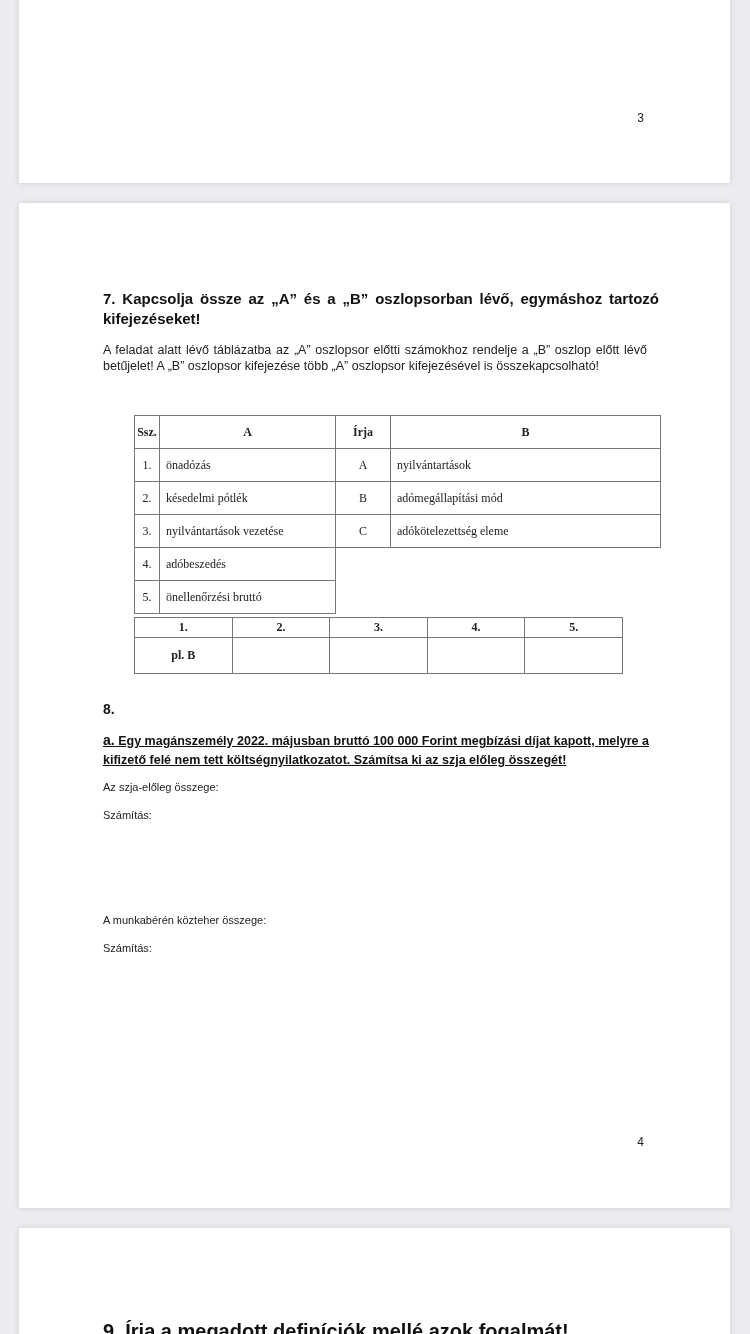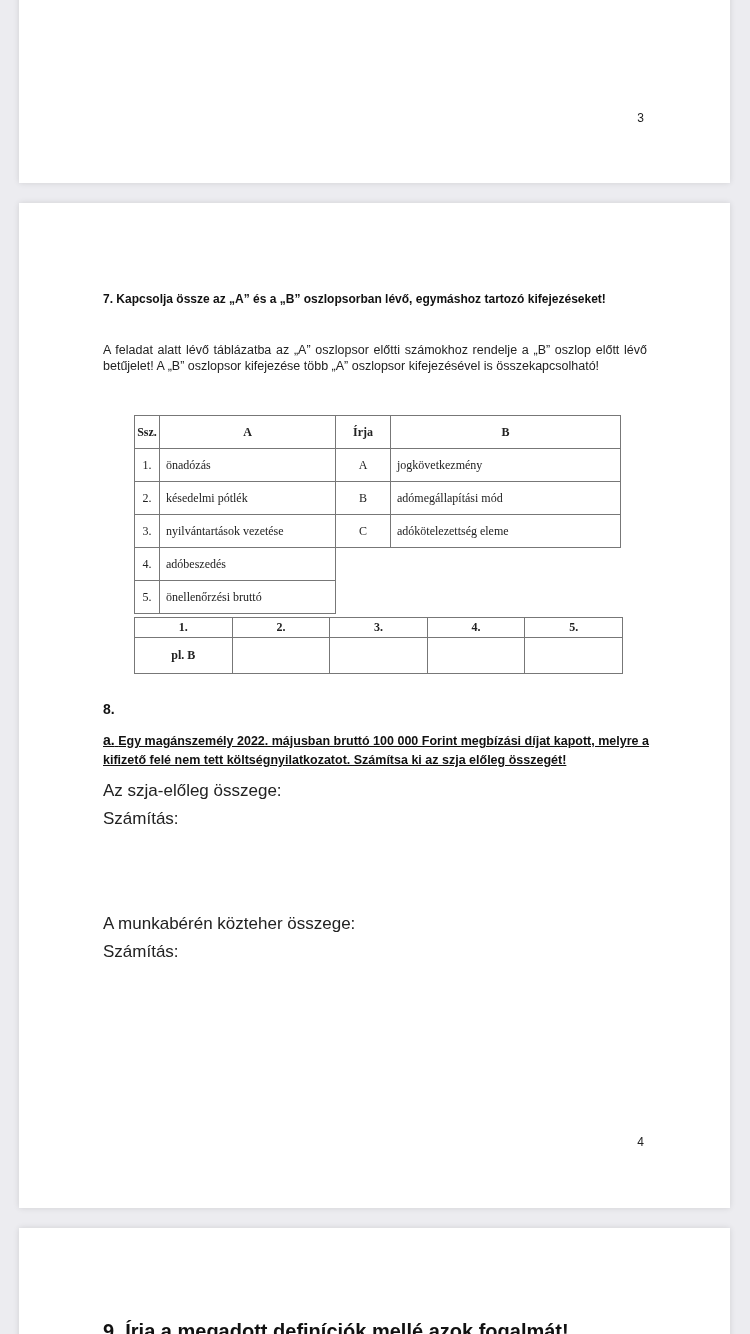--- a/index.html
+++ b/index.html
@@ -12,31 +12,31 @@
   .page {
     position:absolute; left:19px; width:711px; background:#fff;
     box-shadow:0 0 6px rgba(0,0,0,0.12);
   }
   #page1 { top:-20px; height:203px; }
   #page2 { top:203px; height:1005px; }
   #page3 { top:1228px; height:140px; }
   .pnum { position:absolute; font-size:12px; color:#222; }
   .q-title {
     position:absolute; left:84px; width:556px;
-    font-weight:bold; font-size:12px; line-height:20px; text-align:justify;
+    font-weight:bold; font-size:15px; line-height:20px; text-align:justify;
   }
   .para {
     position:absolute; left:84px; width:544px;
     font-size:12.5px; line-height:16px; text-align:justify; color:#222;
   }
   .bold-para {
     position:absolute; left:84px; width:546px;
     font-weight:bold; font-size:12.5px; line-height:19px; color:#111;text-decoration:underline;
   }
-  .label { position:absolute; left:84px; font-size:17px; color:#222; }
+  .label { position:absolute; left:84px; font-size:11px; color:#222; }
   table { border-collapse:collapse; position:absolute; font-family:"Liberation Serif", serif; font-size:12px; color:#222; }
   td, th { border:1px solid #777; }
   .t1 th { font-weight:bold; height:30px; }
   .t1 td { height:30px; }
   .t1 .c-num { text-align:center; }
   .t1 .c-txt { padding-left:6px; }
   .noborder { border:none !important; }
   .t2 th { height:17px; font-weight:bold; font-size:12px; }
   .t2 td { height:33px; text-align:center; font-weight:bold; }
 </style>
@@ -44,33 +44,33 @@
 <body>
 
 <div class="page" id="page1">
   <span class="pnum" style="right:86px; top:131px;">3</span>
 </div>
 
 <div class="page" id="page2">
   <div class="q-title" style="top:86px;">7. Kapcsolja össze az „A” és a „B” oszlopsorban lévő, egymáshoz tartozó kifejezéseket!</div>
   <div class="para" style="top:139px;">A feladat alatt lévő táblázatba az „A” oszlopsor előtti számokhoz rendelje a „B” oszlop előtt lévő betűjelet! A „B” oszlopsor kifejezése több „A” oszlopsor kifejezésével is összekapcsolható!</div>
 
-  <table class="t1" style="left:115px; top:212px; width:487px;">
+  <table class="t1" style="left:115px; top:212px; width:527px;">
     <tbody>
         <tr>
       <th style="width:22px;">Ssz.</th>
       <th style="width:173px;">A</th>
       <th style="width:52px;">Írja</th>
       <th>B</th>
     </tr>
     <tr>
       <td class="c-num">1.</td>
       <td class="c-txt">önadózás</td>
       <td class="c-num">A</td>
-      <td class="c-txt">jogkövetkezmény</td>
+      <td class="c-txt">nyilvántartások</td>
     </tr>
     <tr>
       <td class="c-num">2.</td>
       <td class="c-txt">késedelmi pótlék</td>
       <td class="c-num">B</td>
       <td class="c-txt">adómegállapítási mód</td>
     </tr>
     <tr>
       <td class="c-num">3.</td>
       <td class="c-txt">nyilvántartások vezetése</td>

